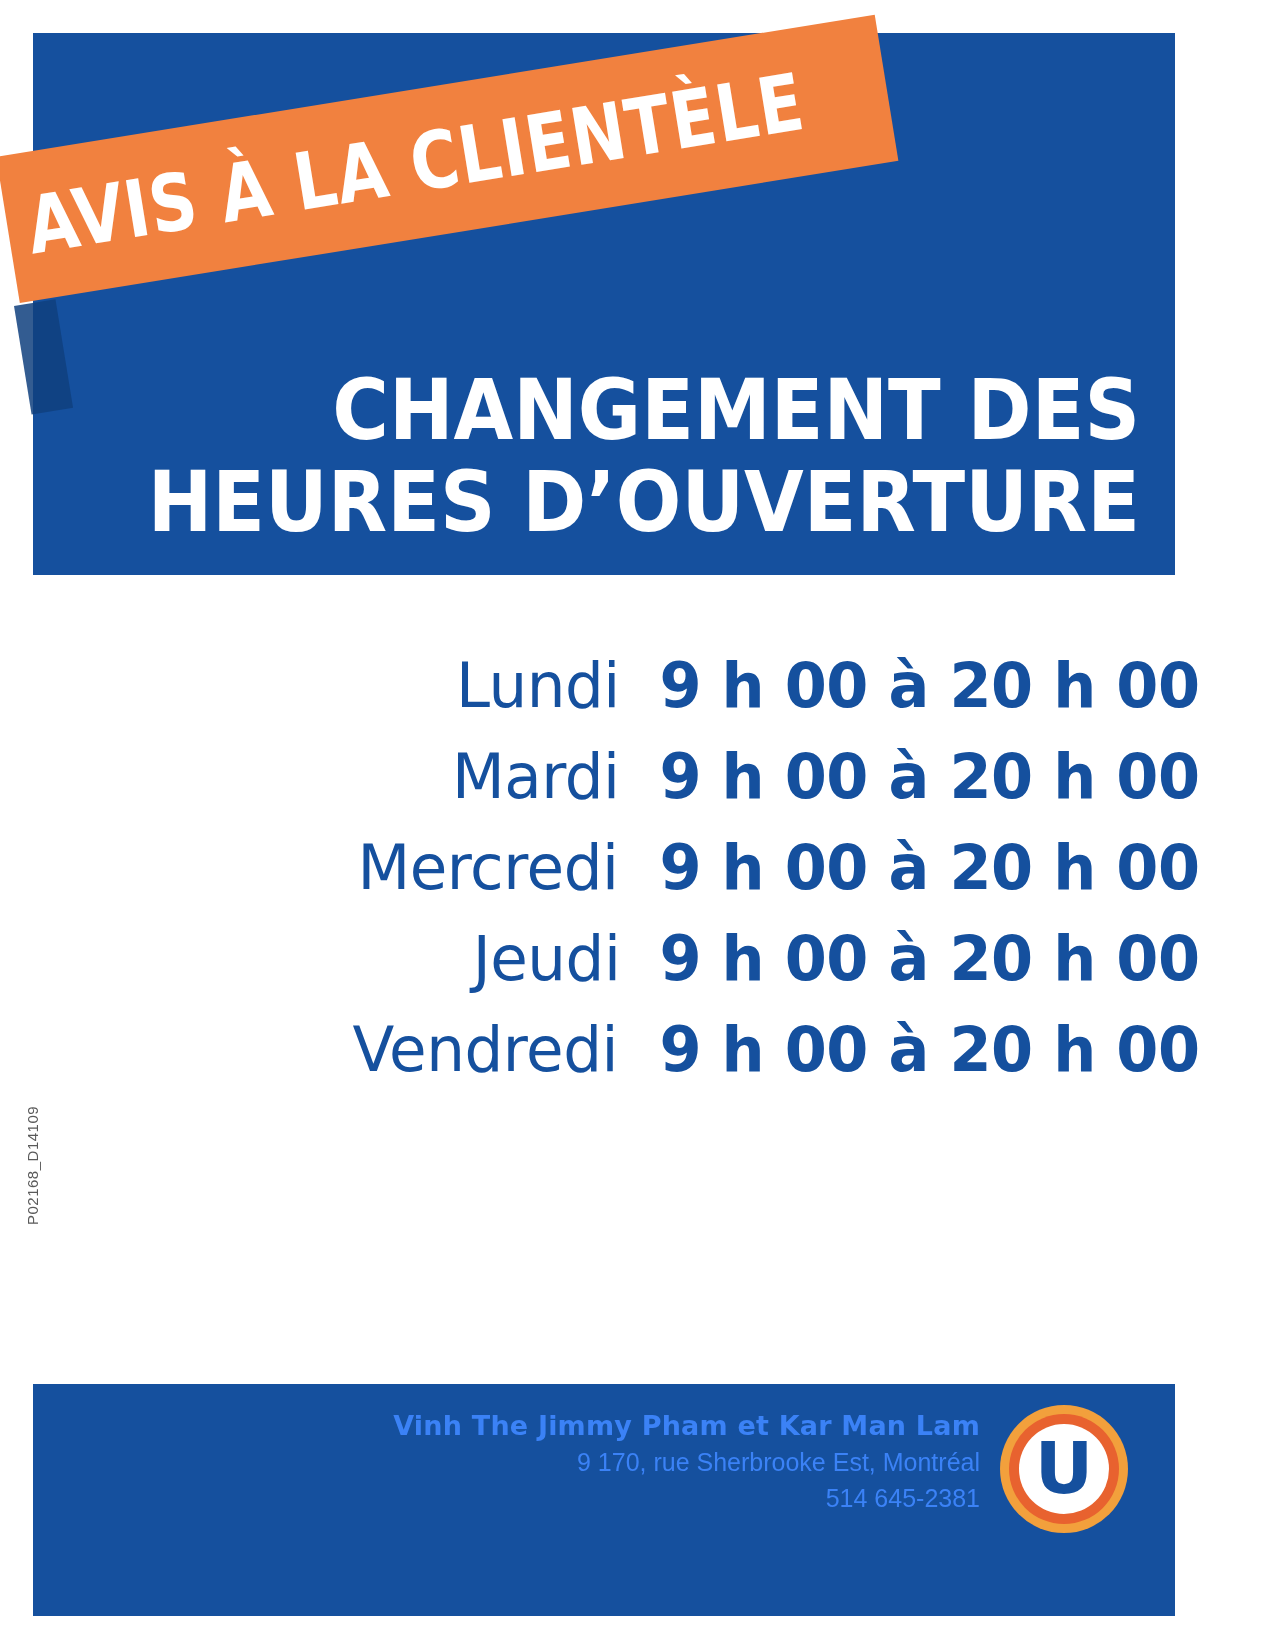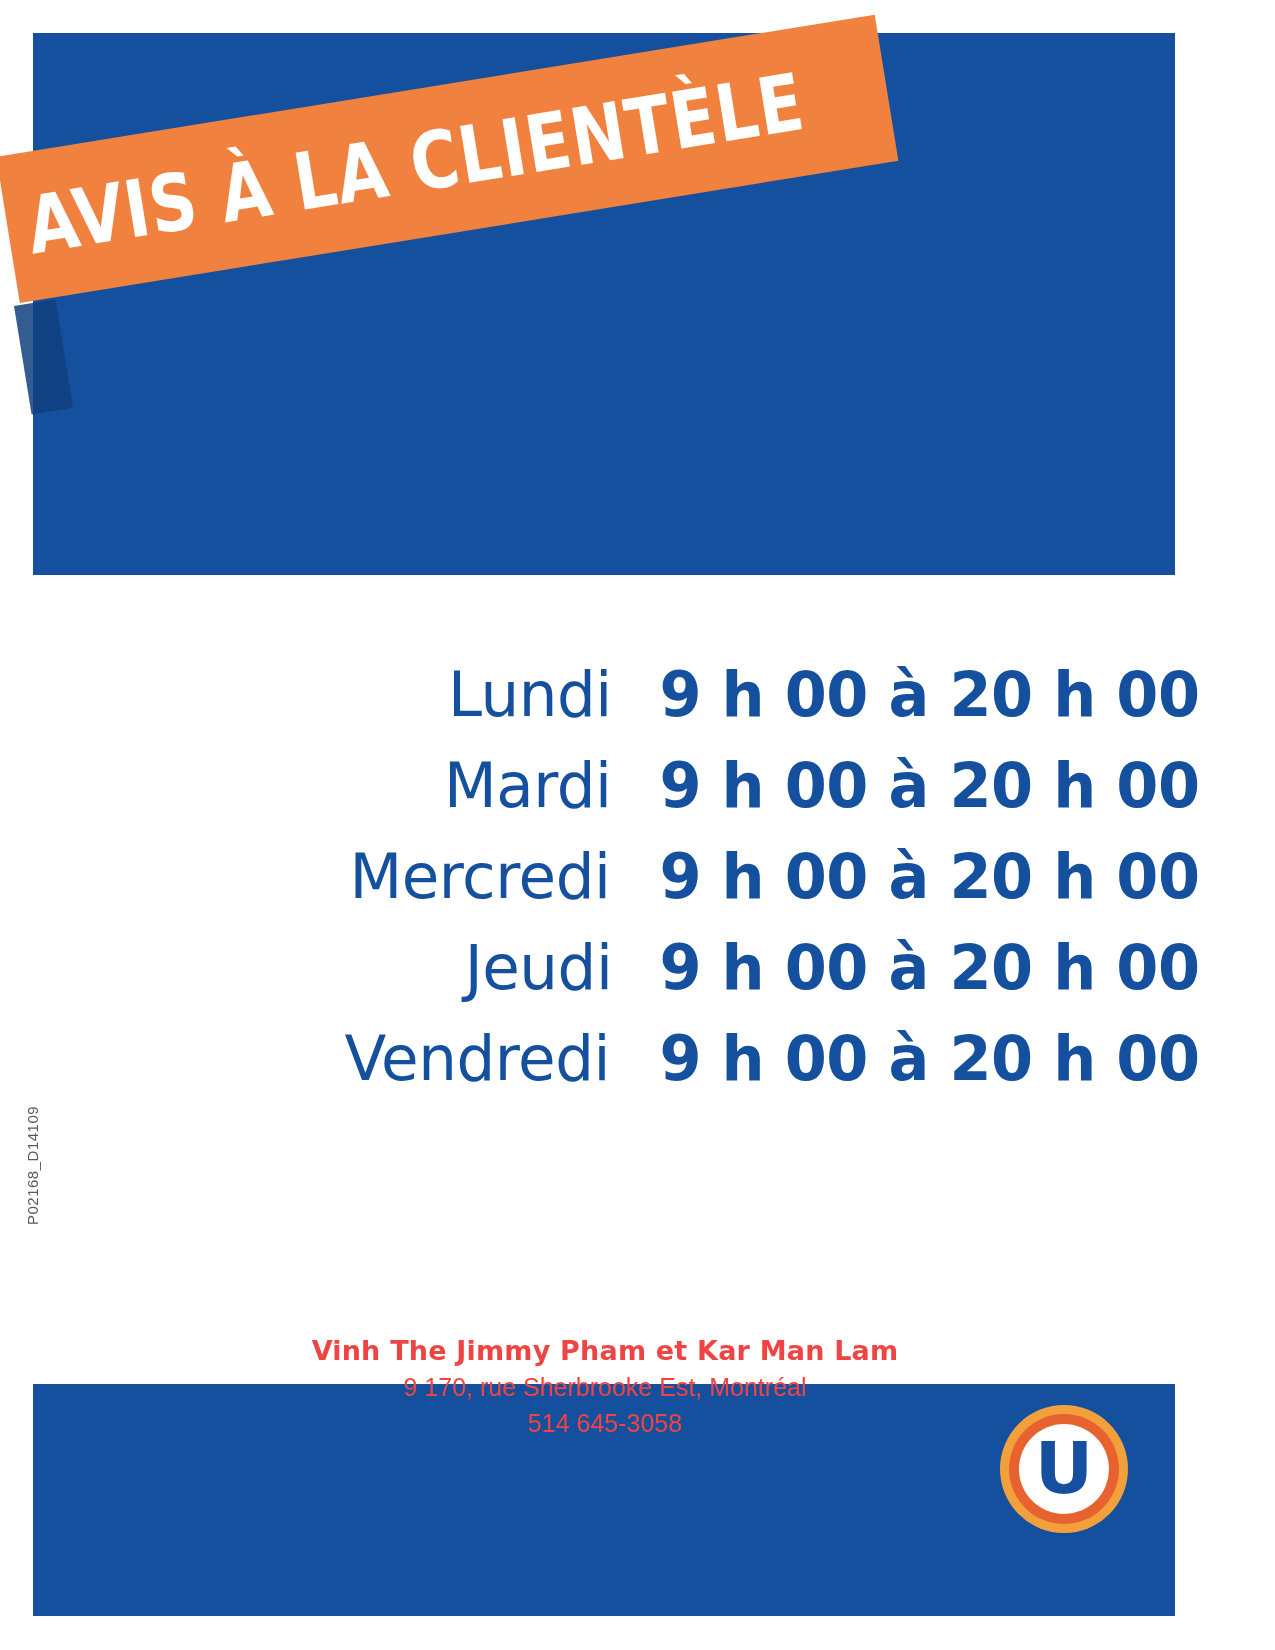--- a/index.html
+++ b/index.html
@@ -107,24 +107,23 @@
   
   .hours {
     position: absolute;
     left: 180px;
     top: 640px;
     width: 940px;
     color: #15509e;
   }
   .hours-row {
     display: flex;
-    align-items: flex-end;
+    align-items: center;
     justify-content: flex-end;
     height: 91px;
-    gap: 8px;
   }
   .day {
     text-align: right;
     font-family: "DejaVu Sans", sans-serif;
     font-weight: normal;
     font-size: 63px;
     letter-spacing: -0.5px;
     padding-right: 28px;
     white-space: nowrap;
     transform: scaleX(0.97);
@@ -161,24 +160,24 @@
     position: absolute;
     left: 33px;
     top: 1384px;
     width: 1142px;
     height: 232px;
     background: #15509e;
   }
   .footer-text {
     position: absolute;
     left: 230px;
-    top: 1333px;
+    top: 1408px;
     width: 750px;
-    text-align: center;
-    color: #ef4444;
+    text-align: right;
+    color: #3b82f6;
   }
   .footer-name {
     font-family: "DejaVu Sans", sans-serif;
     font-weight: bold;
     font-size: 27px;
     letter-spacing: 0.2px;
     line-height: 36px;
   }
   .footer-addr {
     font-family: "Liberation Sans", sans-serif;
@@ -240,20 +239,24 @@
 <div class="poster">
 
   <div class="header-band"></div>
 
   <div class="ribbon-wrap">
     <div class="ribbon-shadow"></div>
     <div class="ribbon"></div>
     <div class="ribbon-text">AVIS À LA CLIENTÈLE</div>
   </div>
 
+  <div class="headline">
+    <span class="line">CHANGEMENT DES</span>
+    <span class="line">HEURES D’OUVERTURE</span>
+  </div>
 
   <div class="hours">
     <div class="hours-row">
       <div class="day">Lundi</div>
       <div class="time">9 h 00 à 20 h 00</div>
     </div>
     <div class="hours-row">
       <div class="day">Mardi</div>
       <div class="time">9 h 00 à 20 h 00</div>
     </div>
@@ -271,21 +274,21 @@
     </div>
   </div>
 
   <div class="side-code">P02168_D14109</div>
 
   <div class="footer-band"></div>
 
   <div class="footer-text">
     <div class="footer-name">Vinh The Jimmy Pham et Kar Man Lam</div>
     <div class="footer-addr">9 170, rue Sherbrooke Est, Montréal</div>
-    <div class="footer-phone">514 645-3058</div>
+    <div class="footer-phone">514 645-2381</div>
   </div>
 
   <div class="logo">
     <div class="ring-outer"></div>
     <div class="ring-mid"></div>
     <div class="ring-inner"></div>
     <div class="u-letter">U</div>
   </div>
 
 </div>

